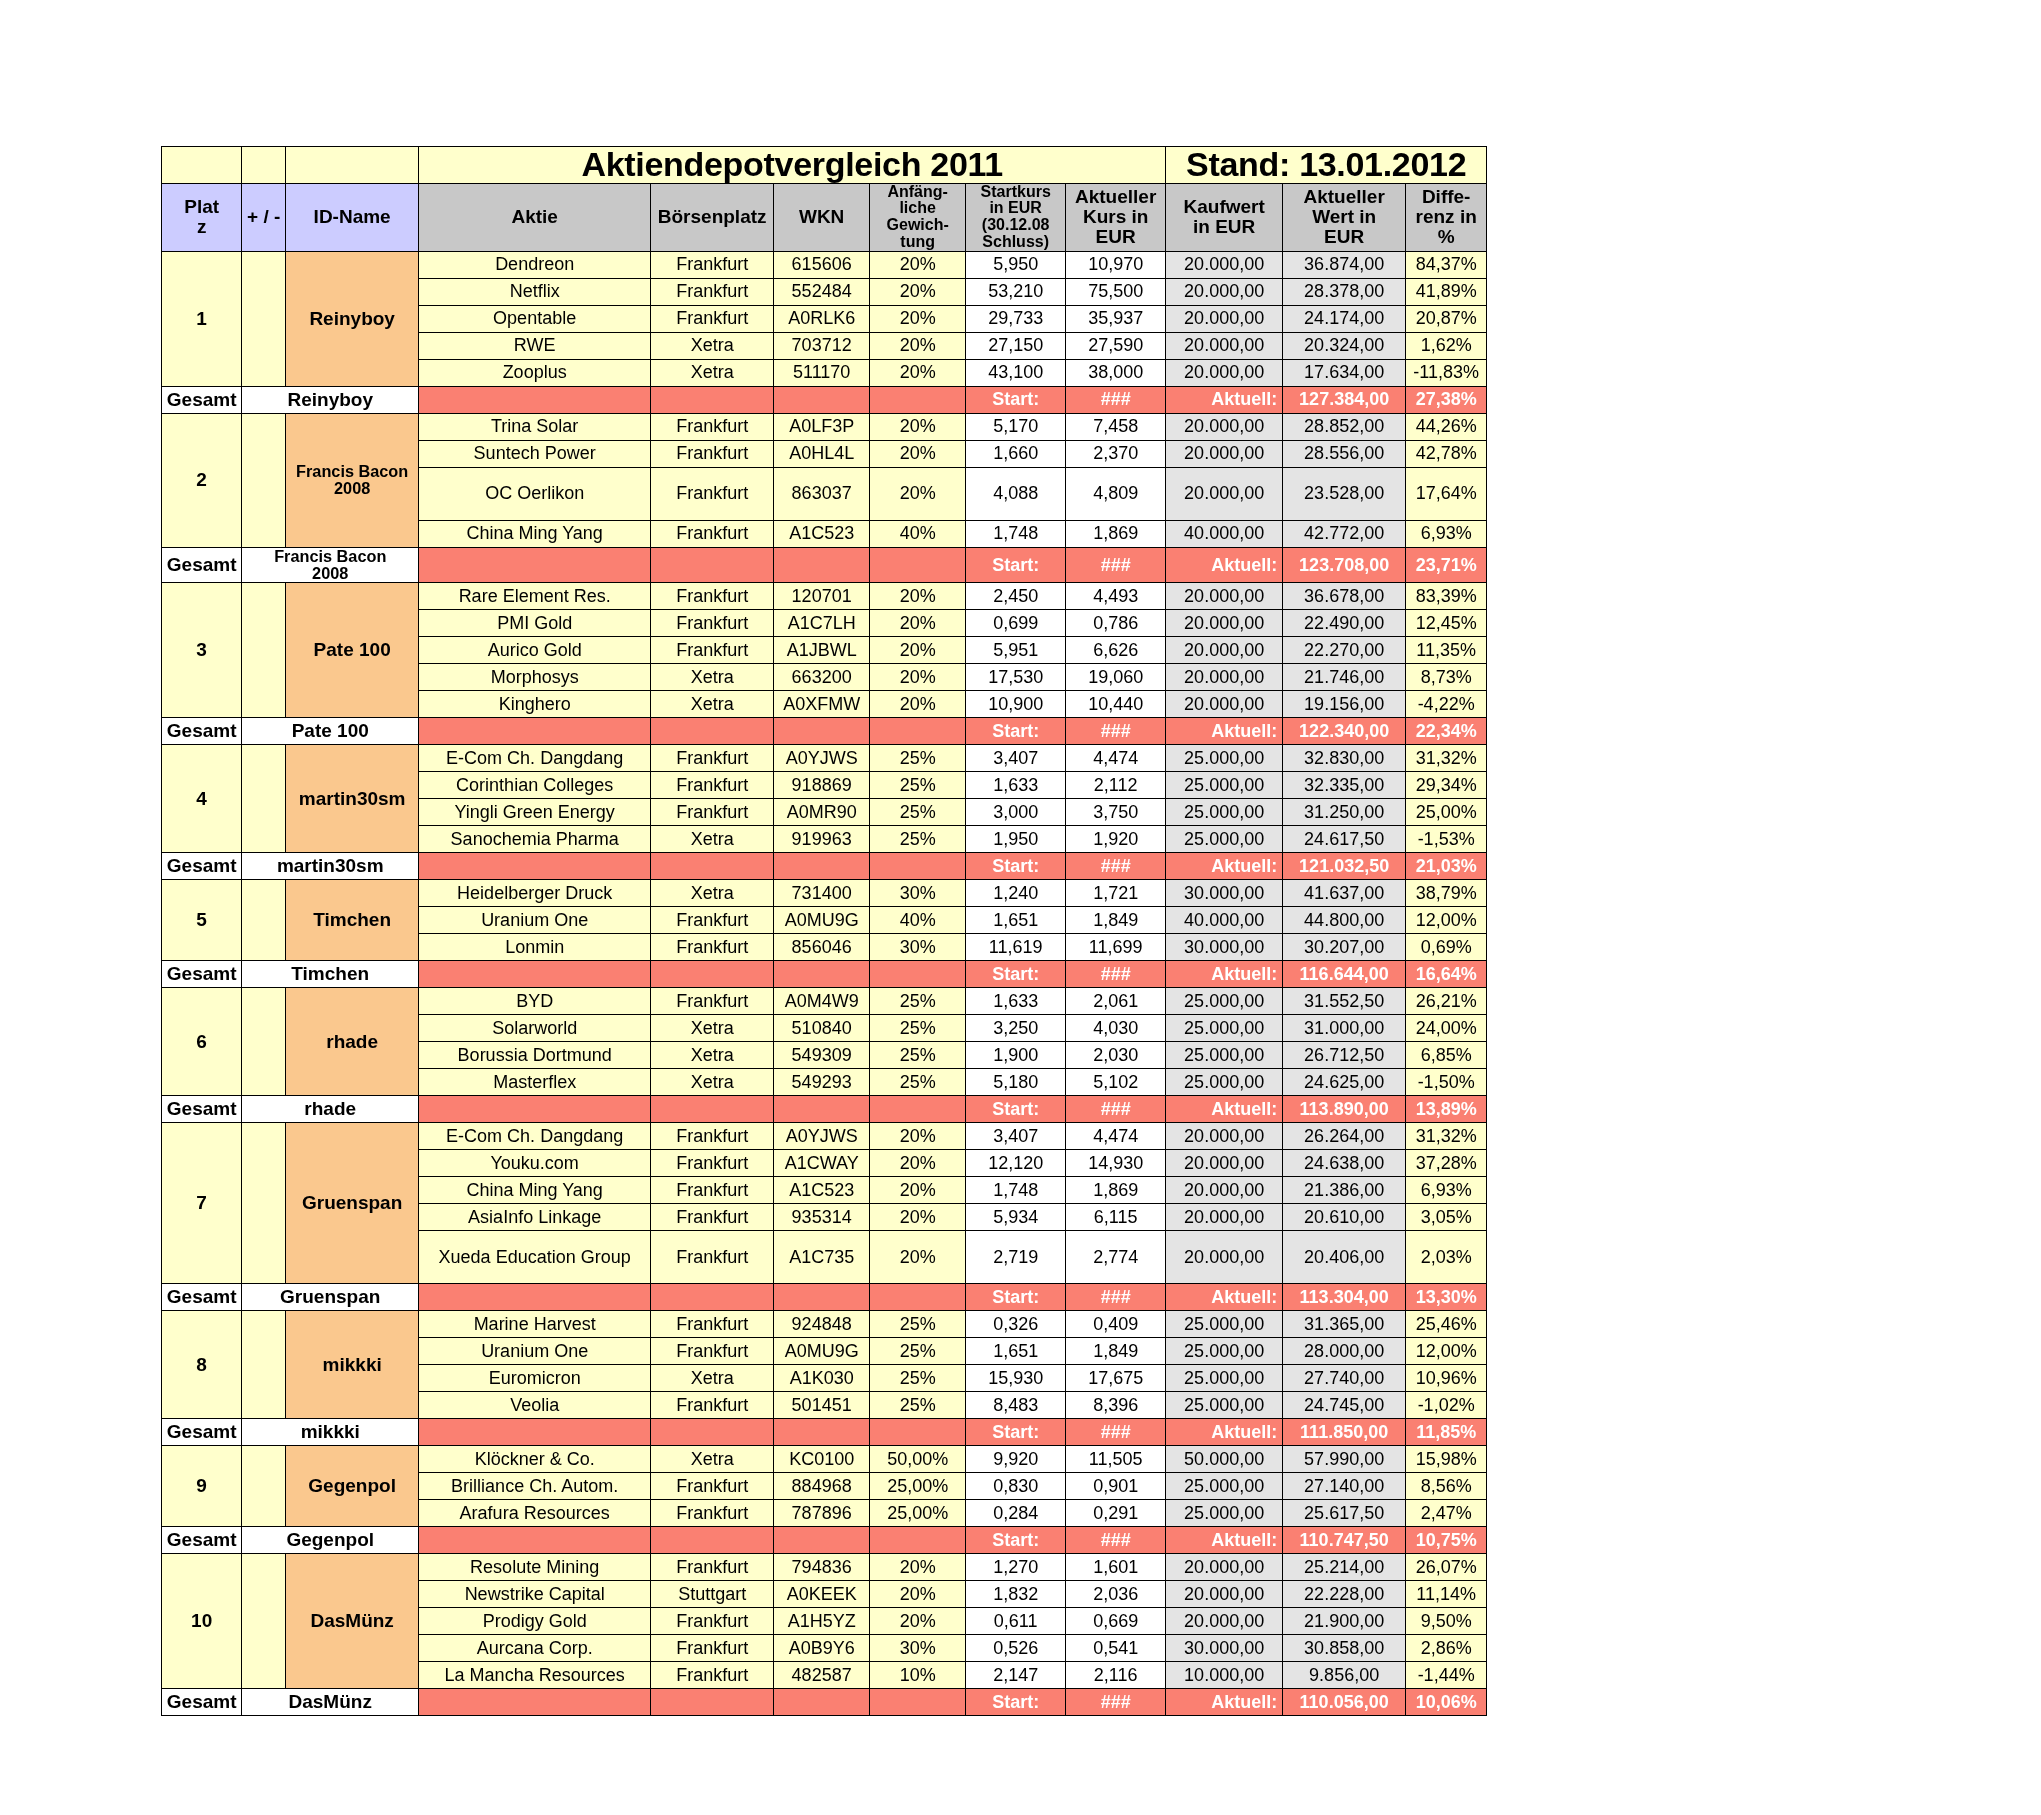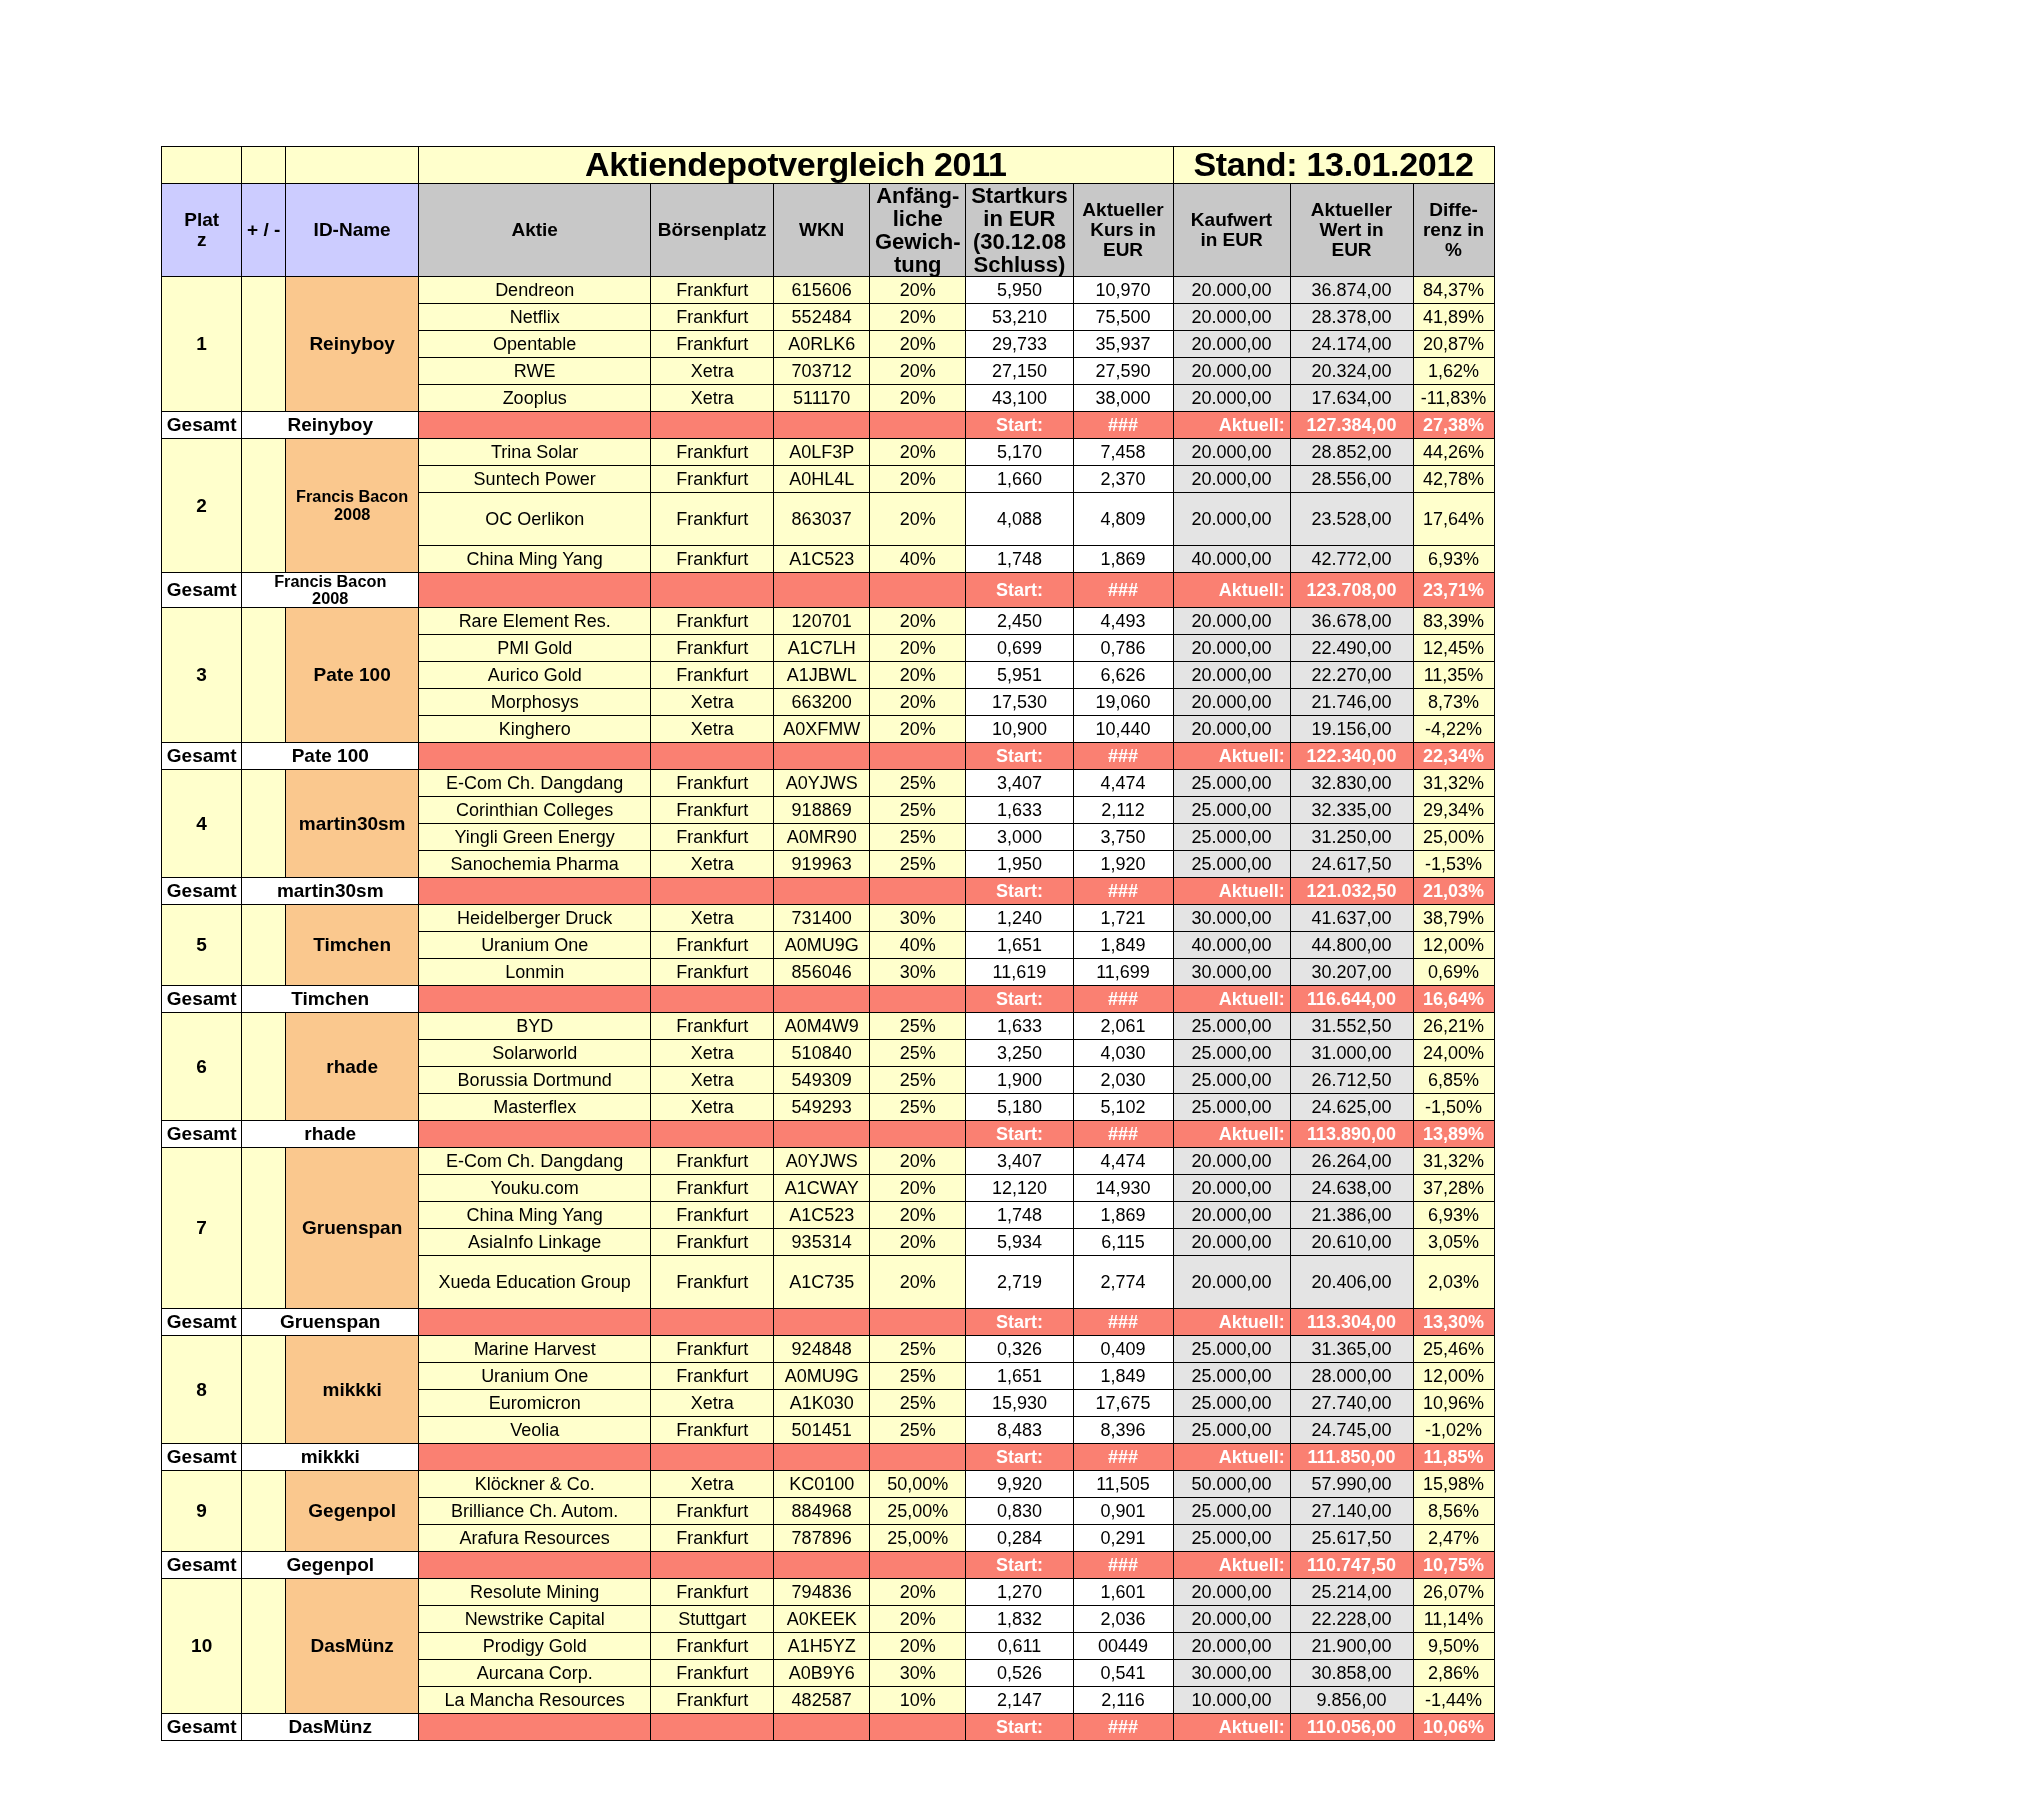--- a/index.html
+++ b/index.html
@@ -78,21 +78,21 @@
     background: #c8c8c8;
     font-weight: bold;
     font-size: 19px;
     text-align: center;
     vertical-align: bottom;
     padding-bottom: 3.8px;
     height: 92px;
     white-space: normal;
     line-height: 1.12;
   }
-  .hdr-gray.small { font-size: 22px; margin-top: 40px; }
+  .hdr-gray.small { font-size: 16px; margin-top: 40px; }
 
   
   .c-rank {
     background: #ffffcc;
     text-align: center;
     font-size: 19px;
     font-weight: bold;
   }
   .c-pmcell { background: #ffffcc; }
   .c-idname {
@@ -756,21 +756,21 @@
           <td class="c-num-gray">20.000,00</td>
           <td class="c-num-gray">22.228,00</td>
           <td class="c-pct">11,14%</td>
         </tr>
         <tr>
           <td class="c-name">Prodigy Gold</td>
           <td class="c-center">Frankfurt</td>
           <td class="c-center">A1H5YZ</td>
           <td class="c-center">20%</td>
           <td class="c-num-white">0,611</td>
-          <td class="c-num-white">00449</td>
+          <td class="c-num-white">0,669</td>
           <td class="c-num-gray">20.000,00</td>
           <td class="c-num-gray">21.900,00</td>
           <td class="c-pct">9,50%</td>
         </tr>
         <tr>
           <td class="c-name">Aurcana Corp.</td>
           <td class="c-center">Frankfurt</td>
           <td class="c-center">A0B9Y6</td>
           <td class="c-center">30%</td>
           <td class="c-num-white">0,526</td>

